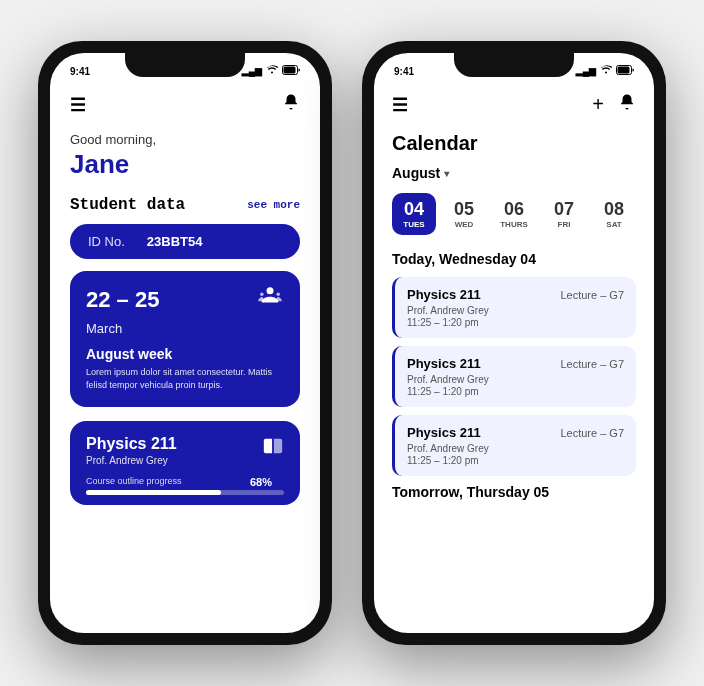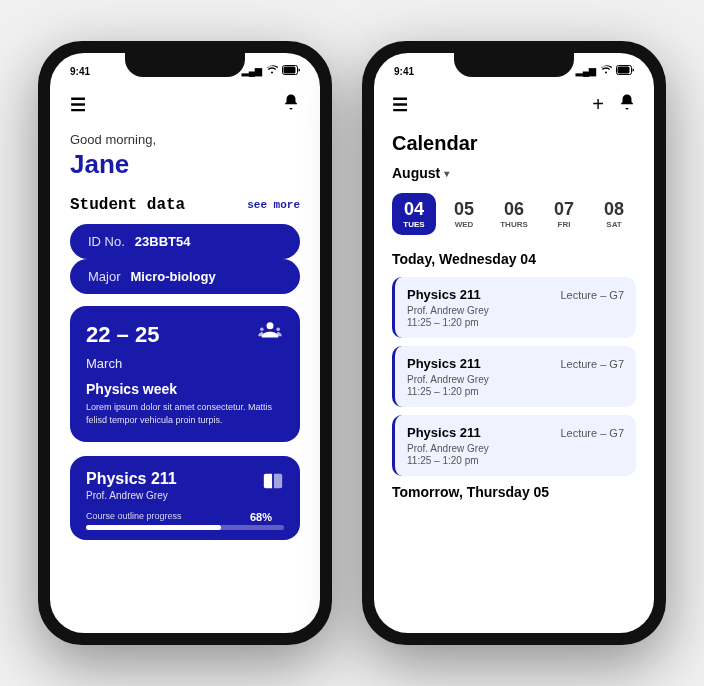--- a/index.html
+++ b/index.html
@@ -111,21 +111,22 @@
       color: #1a1aaa;
       font-weight: 600;
     }
     .info-pill {
       background: #1a1aaa;
       color: #fff;
       border-radius: 24px;
       padding: 10px 18px;
       display: flex;
       align-items: center;
-      gap: 10px;
+      gap: 22px;
+      margin-bottom: 8px;
       font-size: 13px;
     }
     .info-pill .label {
       font-weight: 400;
       opacity: 0.85;
     }
     .info-pill .value {
       font-weight: 700;
     }
     .event-card {
@@ -363,29 +364,25 @@
 
         <div class="section-header">
           <span class="section-title">Student data</span>
           <span class="see-more">see more</span>
         </div>
 
         <div class="info-pill">
           <span class="label">ID No.</span>
           <span class="value">23BBT54</span>
         </div>
-        <div class="info-pill">
-          <span class="label">Major</span>
-          <span class="value">Micro-biology</span>
-        </div>
 
         <div class="event-card">
           <div class="event-date">22 – 25</div>
           <div class="event-month">March</div>
-          <div class="event-name">Physics week</div>
+          <div class="event-name">August week</div>
           <div class="event-desc">Lorem ipsum dolor sit amet consectetur. Mattis felisd tempor vehicula proin turpis.</div>
           <div class="event-icon">
             <svg width="28" height="28" viewBox="0 0 24 24" fill="none">
                 <circle cx="12" cy="5" r="3" fill="white"></circle>
                 <path d="M12 10c-4 0-7 2-7 4v1h14v-1c0-2-3-4-7-4z" fill="white"></path>
                 <circle cx="5" cy="8" r="1.5" fill="rgba(255,255,255,0.7)"></circle>
                 <circle cx="19" cy="8" r="1.5" fill="rgba(255,255,255,0.7)"></circle>
                 <path d="M5 10c-2 1-3 2-3 3v1h4v-1c0-.6.2-1.2.5-1.7L5 10z" fill="rgba(255,255,255,0.7)"></path>
                 <path d="M19 10c2 1 3 2 3 3v1h-4v-1c0-.6-.2-1.2-.5-1.7L19 10z" fill="rgba(255,255,255,0.7)"></path>
               </svg>

